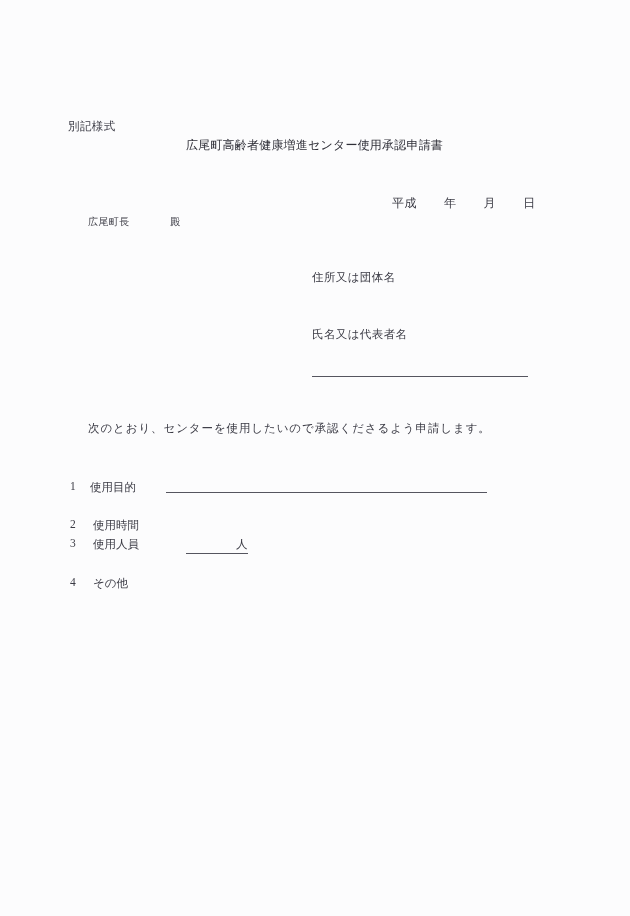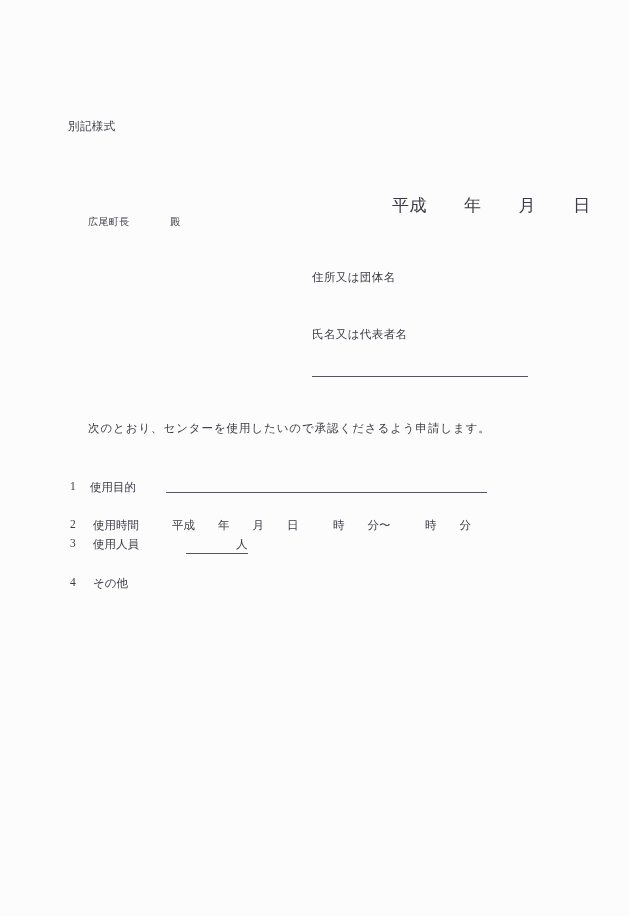--- a/index.html
+++ b/index.html
@@ -39,21 +39,21 @@
   .doc-title {
     left: 186px;
     top: 103px;
     font-size: 12px;
     letter-spacing: 0.2px;
     color: #2f2f38;
   }
   .date-line {
     left: 392px;
     top: 161px;
-    font-size: 17px;
+    font-size: 12px;
   }
   .addressee {
     left: 88px;
     top: 180px;
     font-size: 10px;
   }
   .applicant-addr-label {
     left: 312px;
     top: 235px;
     font-size: 11.5px;
@@ -129,40 +129,40 @@
   .item4-num  { left: 70px;  top: 540px; }
   .item4-label{ left: 93px;  top: 540px; }
 </style>
 </head>
 <body>
 
 <div class="page">
 
   <div class="t form-code">別記様式</div>
 
+  <div class="t doc-title">広尾町高齢者健康増進センター使用承認申請書</div>
 
   <div class="t date-line">平成        年        月        日</div>
 
   <div class="t addressee">広尾町長              殿</div>
 
   <div class="t applicant-addr-label">住所又は団体名</div>
 
   <div class="t applicant-name-label">氏名又は代表者名</div>
 
   <div class="sig-rule"></div>
 
   <div class="t statement">次のとおり、センターを使用したいので承認くださるよう申請します。</div>
 
   <div class="item-num item1-num">1</div>
   <div class="item-label item1-label">使用目的</div>
   <div class="item1-rule"></div>
 
   <div class="item-num item2-num">2</div>
   <div class="item-label item2-label">使用時間</div>
-  <div class="item2-fields">平成        年        月        日            時        分〜            時        分</div>
 
   <div class="item-num item3-num">3</div>
   <div class="item-label item3-label">使用人員</div>
   <div class="item3-value"><span class="blank"></span><span>人</span></div>
 
   <div class="item-num item4-num">4</div>
   <div class="item-label item4-label">その他</div>
 
 </div>
 

